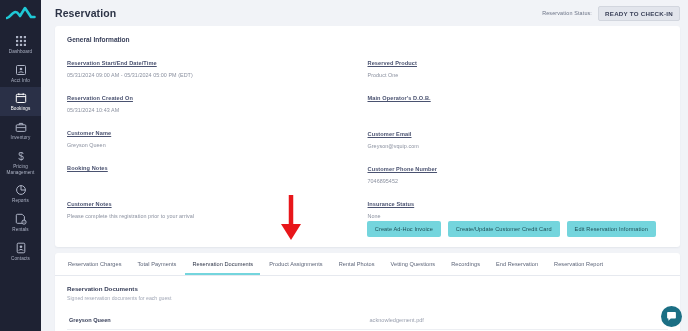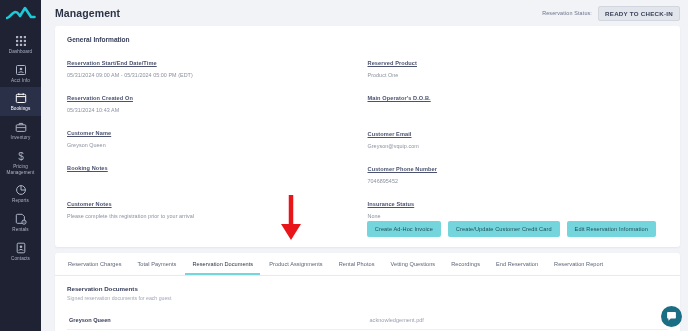--- a/index.html
+++ b/index.html
@@ -226,21 +226,21 @@
         </span>
         <span class="nav-label">Contacts</span>
       </div>
 
     </nav>
   </aside>
 
   <main class="main">
 
     <div class="topbar">
-      <div class="page-title">Management</div>
+      <div class="page-title">Reservation</div>
       <div class="topbar-right">
         <span class="status-label">Reservation Status:</span>
         <span class="status-badge">READY TO CHECK-IN</span>
       </div>
     </div>
 
     <section class="card card-info">
       <div class="section-title">General Information</div>
       <div class="info-grid">
 

